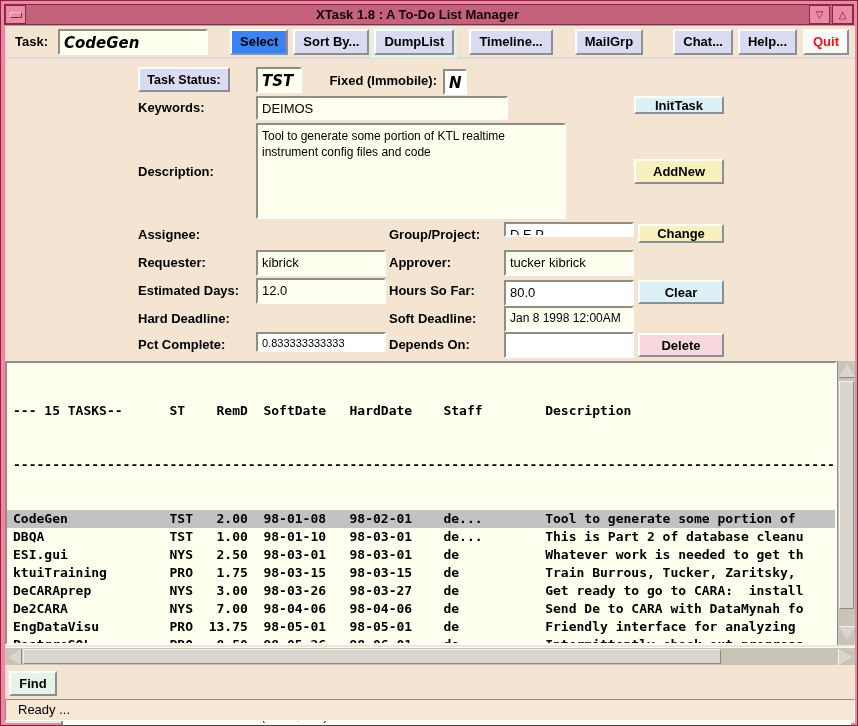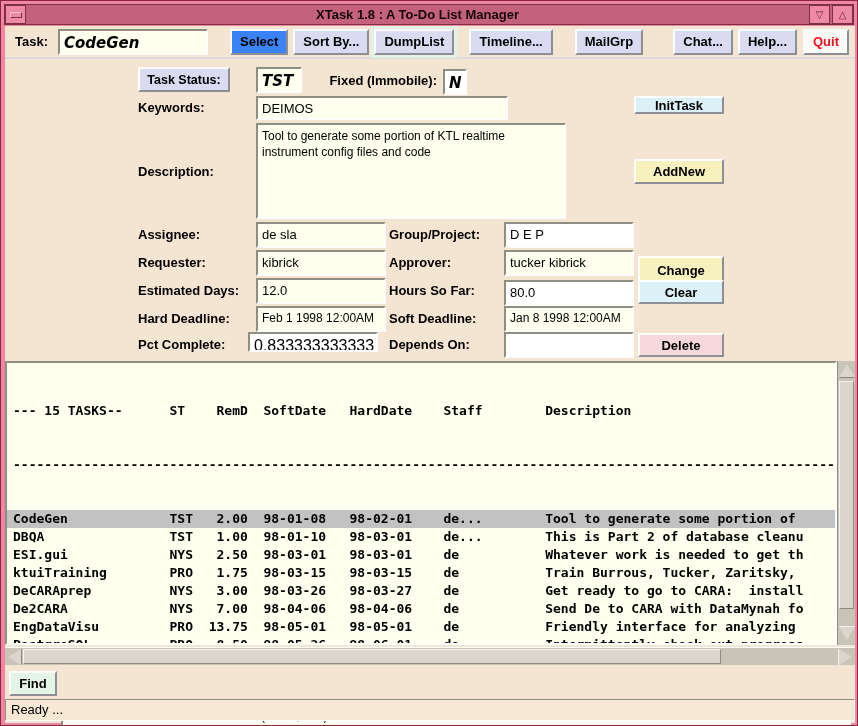--- a/index.html
+++ b/index.html
@@ -50,21 +50,21 @@
   .sb-thumb{position:absolute;background:#dad6ce;border-style:solid;border-width:1px;border-color:#f4f2ea #8e8a80 #8e8a80 #f4f2ea;box-sizing:border-box;}
   .tri{width:0;height:0;position:absolute;}
   .tri-up{border-left:8px solid transparent;border-right:8px solid transparent;border-bottom:13px solid #dad6ce;filter:drop-shadow(0 1px 0 #8e8a80);}
   .tri-down{border-left:8px solid transparent;border-right:8px solid transparent;border-top:13px solid #dad6ce;filter:drop-shadow(0 -1px 0 #f4f2ea);}
   .tri-left{border-top:8px solid transparent;border-bottom:8px solid transparent;border-right:13px solid #dad6ce;filter:drop-shadow(1px 0 0 #8e8a80);}
   .tri-right{border-top:8px solid transparent;border-bottom:8px solid transparent;border-left:13px solid #dad6ce;filter:drop-shadow(-1px 0 0 #f4f2ea);}
   
   .find-btn{position:absolute;left:4px;top:645px;width:48px;height:25px;background:#e4f5e7;}
   .find-input{position:absolute;left:56px;top:645px;width:790px;height:25px;font-size:12px;margin-top:32px;}
   .statusbar{position:absolute;left:0;top:673px;width:850px;height:22px;box-sizing:border-box;background:#f6e8d4;
-             border:1px solid;border-color:#8e8e82 #fdfdfb #fdfdfb #8e8e82;font-size:13px;padding:2px 5px;}
+             border:1px solid;border-color:#8e8e82 #fdfdfb #fdfdfb #8e8e82;font-size:13px;padding:2px 12px;}
 </style>
 </head>
 <body>
 
 <div id="app">
 
   <div class="titlebar">
     <div class="tb-btn">
       <div class="tb-menu-bar"></div>
     </div>
@@ -99,43 +99,41 @@
 
     <span class="flabel" style="left:133px;top:74px;">Keywords:</span>
     <div class="field sunken" style="position:absolute;left:251px;top:70px;width:252px;height:24px;">DEIMOS</div>
     <button class="btn raised cyan" style="position:absolute;left:629px;top:70px;width:90px;height:18px;">InitTask</button>
 
     <span class="flabel" style="left:133px;top:138px;">Description:</span>
     <div class="field sunken" style="position:absolute;left:251px;top:97px;width:310px;height:96px;white-space:normal;font-size:12px;line-height:16px;">Tool to generate some portion of KTL realtime instrument config files and code</div>
     <button class="btn raised yellow" style="position:absolute;left:629px;top:133px;width:90px;height:25px;">AddNew</button>
 
     <span class="flabel" style="left:133px;top:201px;text-align:right;">Assignee:</span>
-    <div class="field sunken" style="position:absolute;left:251px;top:196px;width:130px;height:26px;">de sla</div>
     <span class="flabel" style="left:384px;top:201px;">Group/Project:</span>
-    <div class="field sunken white" style="position:absolute;left:499px;top:196px;width:130px;height:26px;">D E P</div>
-    <button class="btn raised yellow" style="position:absolute;left:633px;top:198px;width:86px;height:28px;margin-top:32px;">Change</button>
+    <div class="field sunken white" style="position:absolute;left:499px;top:196px;width:130px;height:15px;">D E P</div>
+    <button class="btn raised yellow" style="position:absolute;left:633px;top:198px;width:86px;height:19px;">Change</button>
 
     <span class="flabel" style="left:133px;top:229px;">Requester:</span>
     <div class="field sunken" style="position:absolute;left:251px;top:224px;width:130px;height:26px;">kibrick</div>
     <span class="flabel" style="left:384px;top:229px;">Approver:</span>
     <div class="field sunken" style="position:absolute;left:499px;top:224px;width:130px;height:26px;">tucker kibrick</div>
 
     <span class="flabel" style="left:133px;top:257px;">Estimated Days:</span>
     <div class="field sunken" style="position:absolute;left:251px;top:252px;width:130px;height:26px;">12.0</div>
     <span class="flabel" style="left:384px;top:257px;">Hours So Far:</span>
     <div class="field sunken white" style="position:absolute;left:499px;top:254px;width:130px;height:26px;">80.0</div>
     <button class="btn raised cyan" style="position:absolute;left:633px;top:254px;width:86px;height:24px;">Clear</button>
 
     <span class="flabel" style="left:133px;top:285px;">Hard Deadline:</span>
-    <div class="field sunken" style="position:absolute;left:251px;top:280px;width:130px;height:26px;font-size:12px;">Feb 1 1998 12:00AM</div>
     <span class="flabel" style="left:384px;top:285px;">Soft Deadline:</span>
     <div class="field sunken" style="position:absolute;left:499px;top:280px;width:130px;height:26px;font-size:12px;">Jan 8 1998 12:00AM</div>
 
     <span class="flabel" style="left:133px;top:311px;">Pct Complete:</span>
-    <div class="field sunken white" style="position:absolute;left:243px;top:306px;width:130px;height:20px;font-size:16px;">0.833333333333</div>
+    <div class="field sunken white" style="position:absolute;left:251px;top:306px;width:130px;height:20px;font-size:11px;">0.833333333333</div>
     <span class="flabel" style="left:384px;top:311px;">Depends On:</span>
     <div class="field sunken white" style="position:absolute;left:499px;top:306px;width:130px;height:26px;"></div>
     <button class="btn raised pinkbtn" style="position:absolute;left:633px;top:307px;width:86px;height:24px;">Delete</button>
 
     <div class="table-view sunken">
       <div class="tbl">
         <div>--- 15 TASKS--      ST    RemD  SoftDate   HardDate    Staff        Description</div>
         <div>---------------------------------------------------------------------------------------------------------</div>
         <div id="task-rows"><div class="trow sel">CodeGen             TST   2.00  98-01-08   98-02-01    de...        Tool to generate some portion of</div><div class="trow">DBQA                TST   1.00  98-01-10   98-03-01    de...        This is Part 2 of database cleanu</div><div class="trow">ESI.gui             NYS   2.50  98-03-01   98-03-01    de           Whatever work is needed to get th</div><div class="trow">ktuiTraining        PRO   1.75  98-03-15   98-03-15    de           Train Burrous, Tucker, Zaritsky,</div><div class="trow">DeCARAprep          NYS   3.00  98-03-26   98-03-27    de           Get ready to go to CARA:  install</div><div class="trow">De2CARA             NYS   7.00  98-04-06   98-04-06    de           Send De to CARA with DataMynah fo</div><div class="trow">EngDataVisu         PRO  13.75  98-05-01   98-05-01    de           Friendly interface for analyzing</div><div class="trow">PostgreSQL          PRO   8.50  98-05-26   98-06-01    de           Intermittently check out progress</div></div>
       </div>

